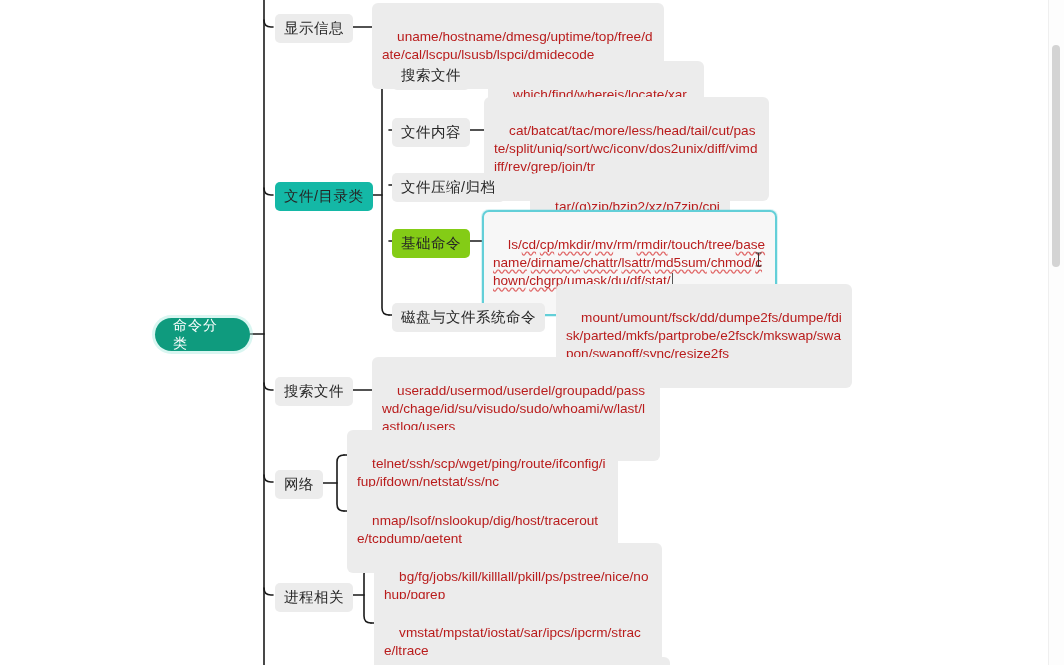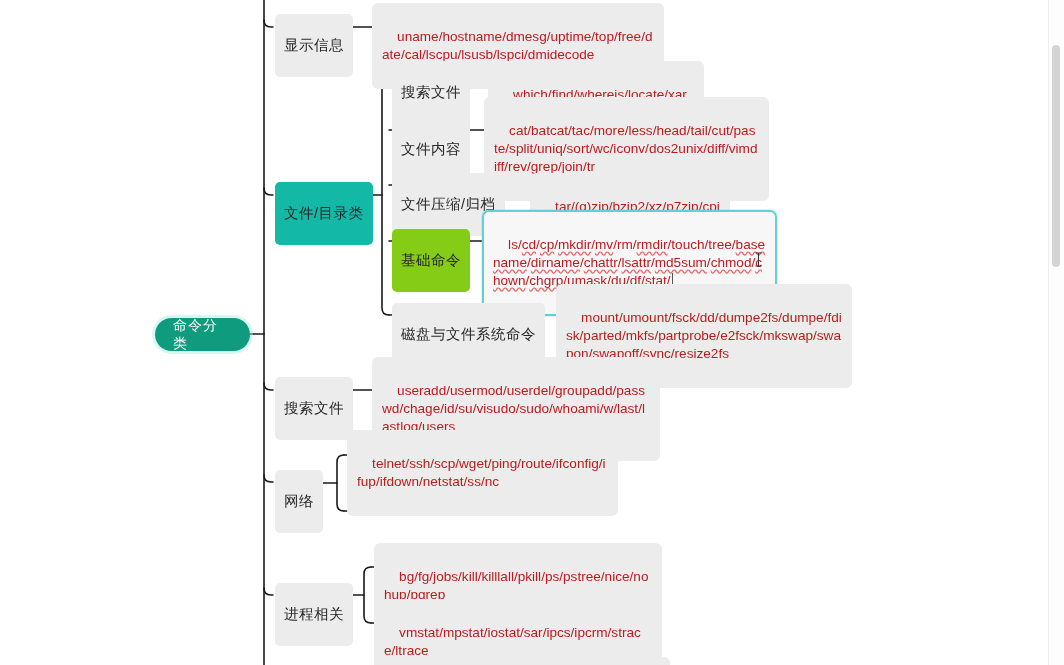--- a/index.html
+++ b/index.html
@@ -31,21 +31,21 @@
     box-shadow:0 0 0 3px rgba(170,235,225,.45);
     justify-content:center;
   }
 
   
   .topic{
     background:#ececec;
     color:#262626;
     border-radius:5px;
     font-size:14.5px;
-    padding:22px 9px;
+    padding:5px 9px;
     letter-spacing:.5px;
   }
 
   
   .leaf{
     background:#ececec;
     color:#b91c1c;
     border-radius:6px;
     font-size:13.6px;
     line-height:18px;
@@ -200,20 +200,23 @@
   <div class="node leaf" style="left: 372px; top: 357px; width: 288px; background: rgb(236, 236, 236);">
     <span>useradd/usermod/userdel/groupadd/passwd/chage/id/su/visudo/sudo/whoami/w/last/lastlog/users</span>
   </div>
 
   <div class="node topic" style="left: 275px; top: 470px; background: rgb(236, 236, 236);">
     <span>网络</span>
   </div>
   <div class="node leaf" style="left: 347px; top: 430px; width: 271px; background: rgb(236, 236, 236);">
     <span>telnet/ssh/scp/wget/ping/route/ifconfig/ifup/ifdown/netstat/ss/nc</span>
   </div>
+  <div class="node leaf" style="left: 347px; top: 487px; width: 271px; background: rgb(236, 236, 236);">
+    <span>nmap/lsof/nslookup/dig/host/traceroute/tcpdump/getent</span>
+  </div>
 
   <div class="node topic" style="left: 275px; top: 583px; background: rgb(236, 236, 236); text-align: center;">
     <span>进程相关</span>
   </div>
   <div class="node leaf" style="left: 374px; top: 543px; width: 288px; background: rgb(236, 236, 236);">
     <span>bg/fg/jobs/kill/killlall/pkill/ps/pstree/nice/nohup/pgrep</span>
   </div>
   <div class="node leaf" style="left: 374px; top: 599px; width: 288px; background: rgb(236, 236, 236);">
     <span>vmstat/mpstat/iostat/sar/ipcs/ipcrm/strace/ltrace</span>
   </div>

